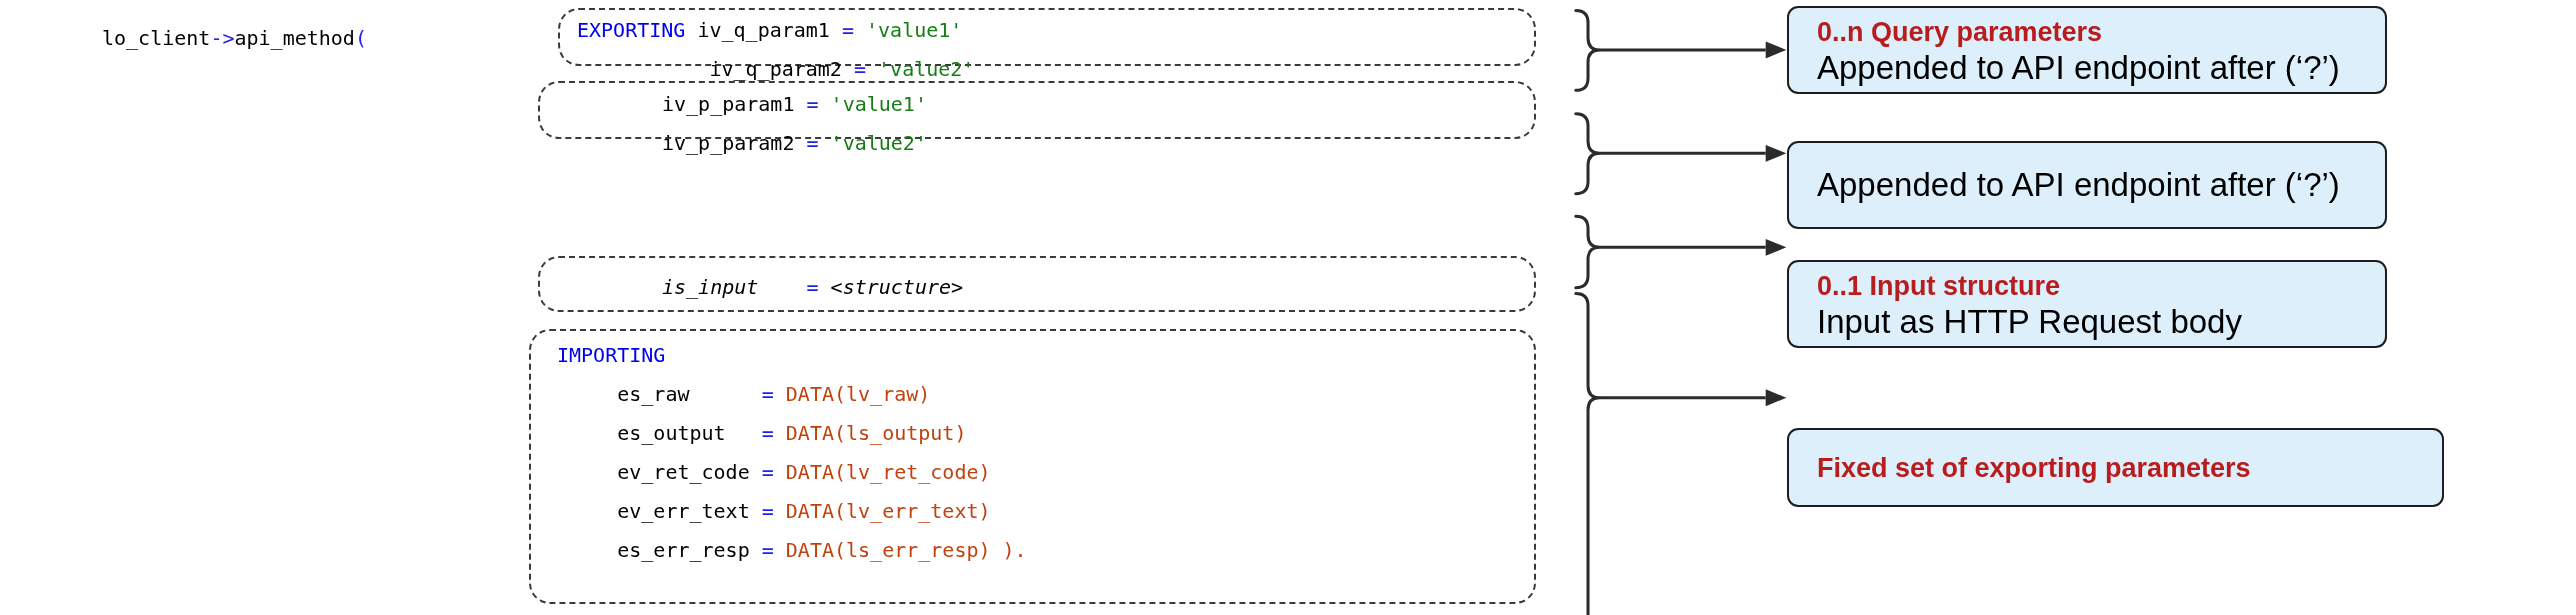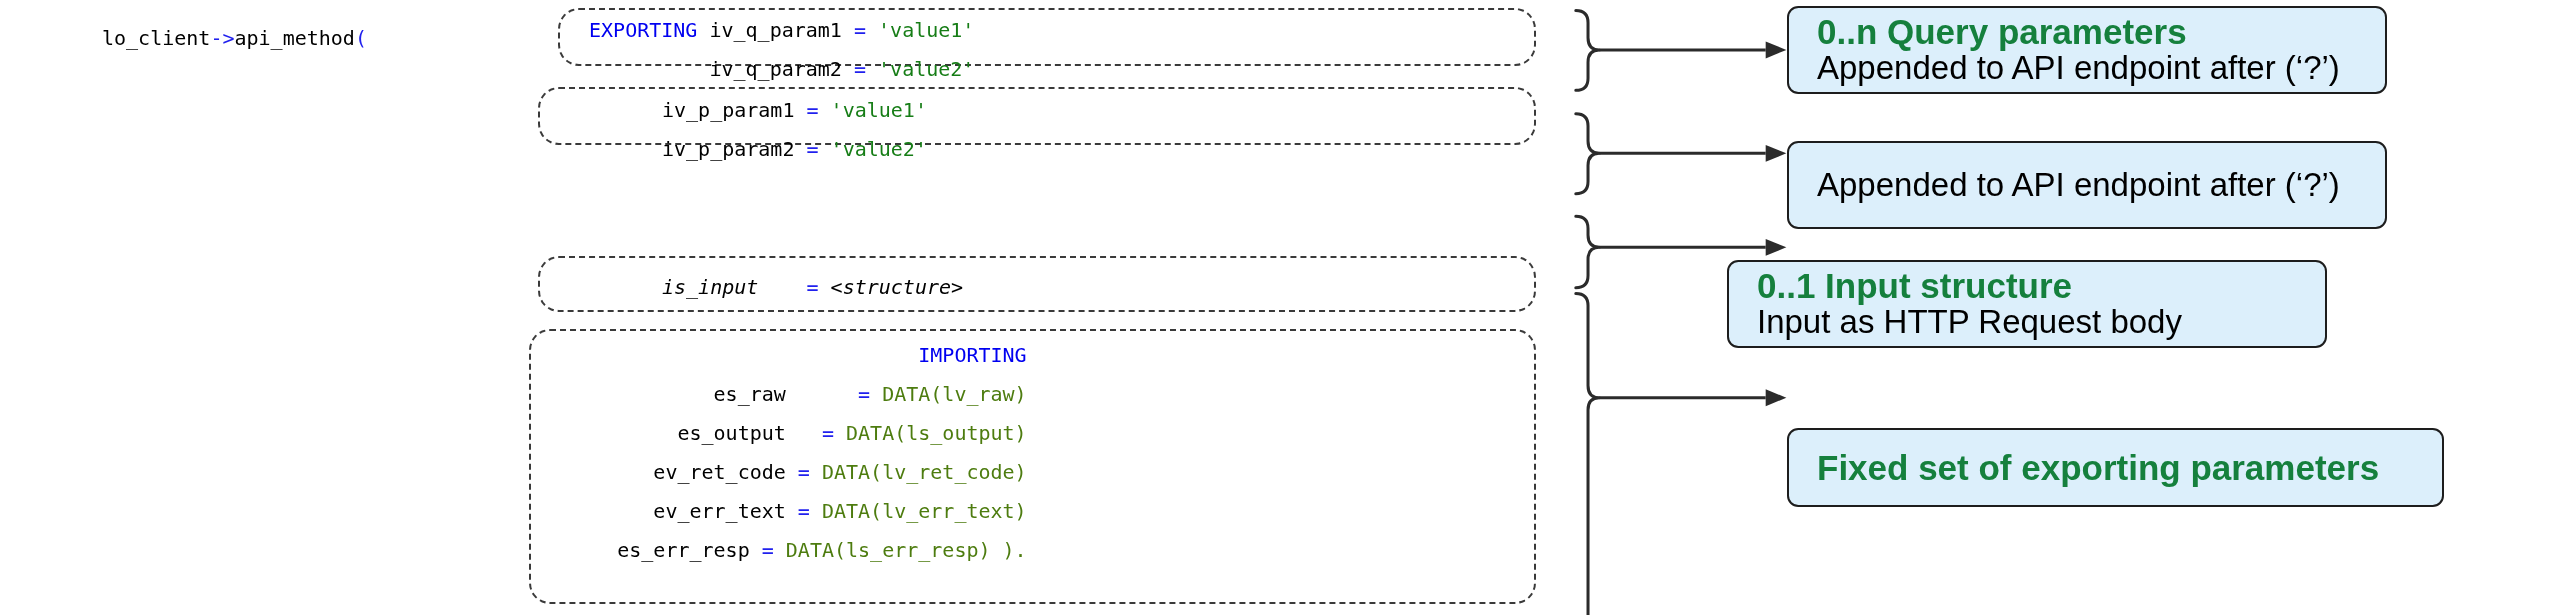--- a/index.html
+++ b/index.html
@@ -14,61 +14,60 @@
     font-family:"DejaVu Sans Mono","Liberation Mono",monospace;
     font-size:20px;
     line-height:39px;
     white-space:pre;
     color:#000000;
     letter-spacing:0px;
   }
   .kw{color:#0000f0;}
   .op{color:#2020ee;}
   .str{color:#167d16;}
-  .fn{color:#4d7c0f;}
+  .fn{color:#c2410c;}
 
   
   #call-head{
     position:absolute;left:102px;top:19px;
   }
 
   
   .dbox{
     position:absolute;
     border:2.3px dashed #3a3a3a;
     border-radius:21px;
     box-sizing:border-box;
     background:transparent;
   }
   .dbox .lines{
     position:absolute;
-    text-align:right;
   }
 
   
   .brace{position:absolute;}
 
   
   .callout{
     position:absolute;
     box-sizing:border-box;
     background:#dceffb;
     border:2.8px solid #1d1d1d;
     border-radius:11.3px;
     padding:11.3px 21px 11.3px 28px;
     display:flex;
     flex-direction:column;
     justify-content:center;
   }
   .callout .t{
     font-family:"Liberation Sans", sans-serif;
     font-weight:bold;
-    font-size:35px;
+    font-size:27px;
     line-height:36px;
-    color:#15803d;
+    color:#b91c1c;
     white-space:nowrap;
   }
   .callout .s{
     font-family:"Liberation Sans", sans-serif;
     font-weight:normal;
     font-size:33px;
     line-height:36px;
     color:#000;
     white-space:nowrap;
   }
@@ -78,21 +77,21 @@
 <body>
 
 <div id="stage">
 
   <div id="call-head" class="code"><span>lo_client</span><span class="op">-&gt;</span><span>api_method</span><span class="op">(</span></div>
 
   <div class="dbox" style="left:558px;top:7.5px;width:978px;height:58px;">
     <div class="code lines" style="left:17px;top:1.9px;"><span class="kw">EXPORTING</span><span> </span><span>iv_q_param1</span><span> </span><span class="op">=</span><span> </span><span class="str">'value1'</span><br><span>           </span><span>iv_q_param2</span><span> </span><span class="op">=</span><span> </span><span class="str">'value2'</span></div>
   </div>
 
-  <div class="dbox" style="left:538px;top:81px;width:998px;height:58px;margin-top:6px;">
+  <div class="dbox" style="left:538px;top:81px;width:998px;height:58px;">
     <div class="code lines" style="left:122px;top:1.9px;"><span>iv_p_param1</span><span> </span><span class="op">=</span><span> </span><span class="str">'value1'</span><br><span>iv_p_param2</span><span> </span><span class="op">=</span><span> </span><span class="str">'value2'</span></div>
   </div>
 
   <div class="dbox" style="left:538px;top:256px;width:998px;height:56px;">
     <div class="code lines" style="left:122px;top:10.3px;font-style:italic;"><span>is_input</span><span>    </span><span class="op">=</span><span> </span><span>&lt;structure&gt;</span></div>
   </div>
 
   <div class="dbox" style="left:529px;top:329px;width:1007px;height:275px;">
     <div class="code lines" style="left:26px;top:4.7px;"><span class="kw">IMPORTING</span><br><span>     </span><span>es_raw</span><span>      </span><span class="op">=</span><span> </span><span class="fn">DATA(lv_raw)</span><br><span>     </span><span>es_output</span><span>   </span><span class="op">=</span><span> </span><span class="fn">DATA(ls_output)</span><br><span>     </span><span>ev_ret_code</span><span> </span><span class="op">=</span><span> </span><span class="fn">DATA(lv_ret_code)</span><br><span>     </span><span>ev_err_text</span><span> </span><span class="op">=</span><span> </span><span class="fn">DATA(lv_err_text)</span><br><span>     </span><span>es_err_resp</span><span> </span><span class="op">=</span><span> </span><span class="fn">DATA(ls_err_resp)</span><span class="fn"> ).</span></div>
   </div>
@@ -125,21 +124,21 @@
 
   <div class="callout" style="left:1787px;top:5.6px;width:600px;height:88px;">
     <div class="t">0..n Query parameters</div>
     <div class="s">Appended to API endpoint after (‘?’)</div>
   </div>
 
   <div class="callout" style="left:1787px;top:141px;width:600px;height:88px;">
     <div class="s">Appended to API endpoint after (‘?’)</div>
   </div>
 
-  <div class="callout" style="left:1727px;top:260px;width:600px;height:88px;">
+  <div class="callout" style="left:1787px;top:260px;width:600px;height:88px;">
     <div class="t">0..1 Input structure</div>
     <div class="s">Input as HTTP Request body</div>
   </div>
 
   <div class="callout single" style="left:1787px;top:428px;width:657px;height:79px;">
     <div class="t">Fixed set of exporting parameters</div>
   </div>
 
 </div>
 

